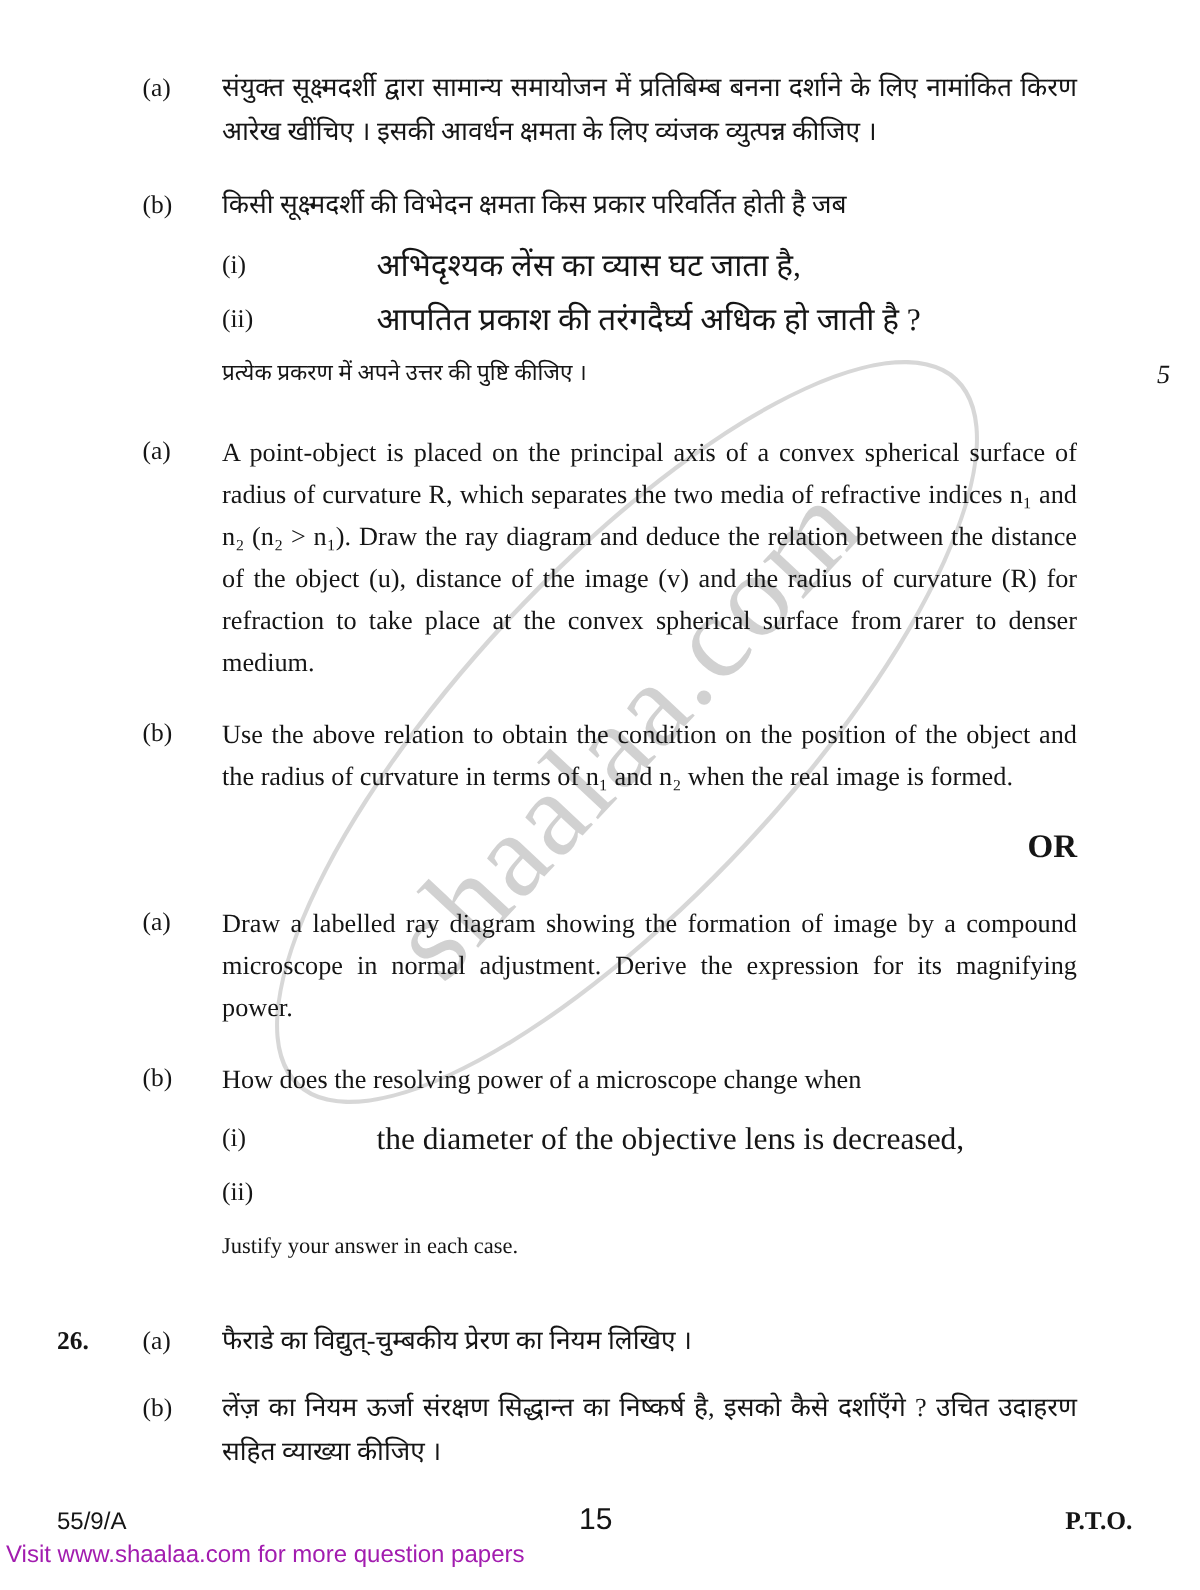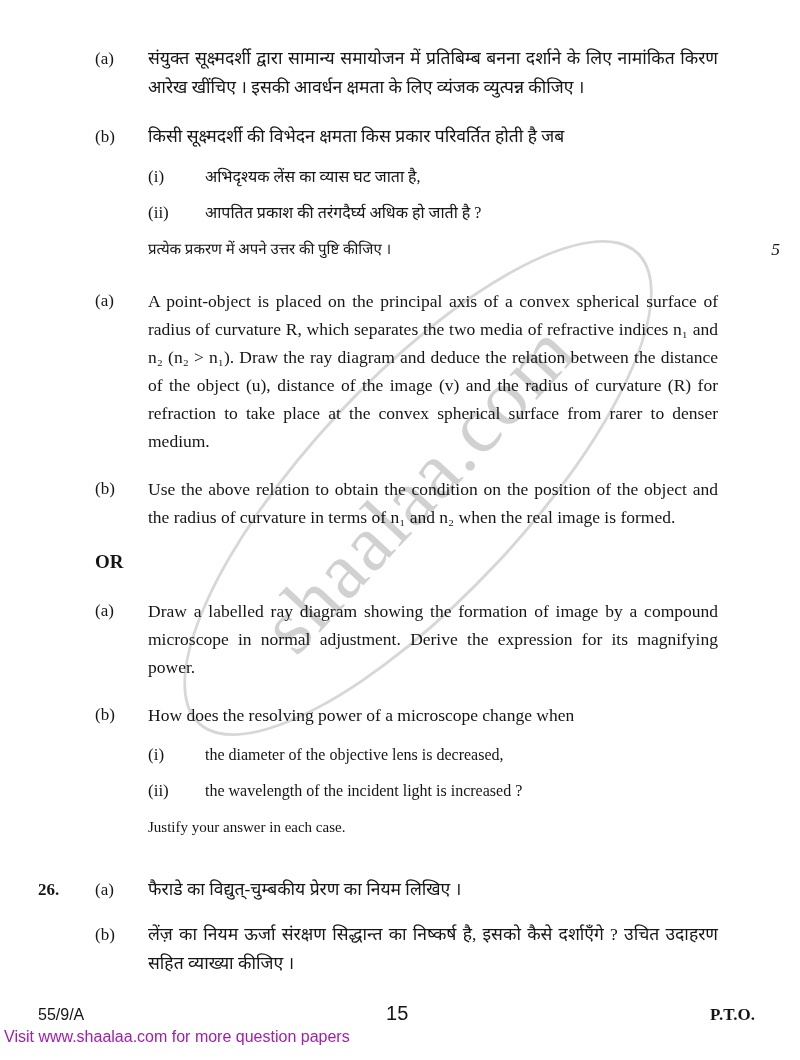--- a/index.html
+++ b/index.html
@@ -33,30 +33,30 @@
 
   .part { display:flex; position:relative; margin-bottom:20px; }
   .plabel { width:53px; flex-shrink:0; font-size:17px; line-height:28px; }
   .ptext { flex:1; font-size:17.5px; line-height:28px; text-align:justify; }
   .hindi .ptext, .hindi .plabel { line-height:29px; }
 
   .intro { margin-bottom:12px; }
 
   .sub { display:flex; margin-left:53px; margin-bottom:8px; }
   .slabel { width:57px; flex-shrink:0; font-size:17px; line-height:28px; }
-  .stext { flex:1; font-size:16px; line-height:28px; }
+  .stext { flex:1; font-size:21px; line-height:28px;margin-left:46px; }
 
   .tail-row { display:flex; margin-left:53px; margin-bottom:24px; position:relative; }
   .tail-text { font-size:15px; line-height:28px; flex:1; }
   .marks {
     position:absolute; right:-62px; bottom:0;
     font-size:17.5px; font-style:italic; line-height:28px;
   }
 
-  .or-row { text-align:left; font-weight:bold; font-size:19px; margin:4px 0 24px 0; }
+  .or-row { text-align:right; font-weight:bold; font-size:22px; margin:4px 0 24px 0; }
 
   .qnum {
     position:absolute; left:-57px; top:0;
     font-weight:bold; font-size:17px; line-height:29px;
   }
   .gap-xl { margin-bottom:34px; }
 
   .footer {
     position:absolute; left:38px; right:45px; top:1002px;
     display:flex; justify-content:space-between; align-items:baseline;
@@ -132,21 +132,20 @@
       <div class="ptext">How does the resolving power of a microscope change when</div>
     </div>
 
     <div class="sub">
       <span class="slabel">(i)</span>
       <div class="stext">the diameter of the objective lens is decreased,</div>
     </div>
 
     <div class="sub">
       <span class="slabel">(ii)</span>
-      <div class="stext">the wavelength of the incident light is increased ?</div>
     </div>
 
     <div class="tail-row gap-xl">
       <div class="tail-text">Justify your answer in each case.</div>
     </div>
 
     <div class="part hindi" style="margin-bottom:16px;">
       <span class="qnum">26.</span>
       <span class="plabel">(a)</span>
       <div class="ptext">फैराडे का विद्युत्-चुम्बकीय प्रेरण का नियम लिखिए ।</div>

